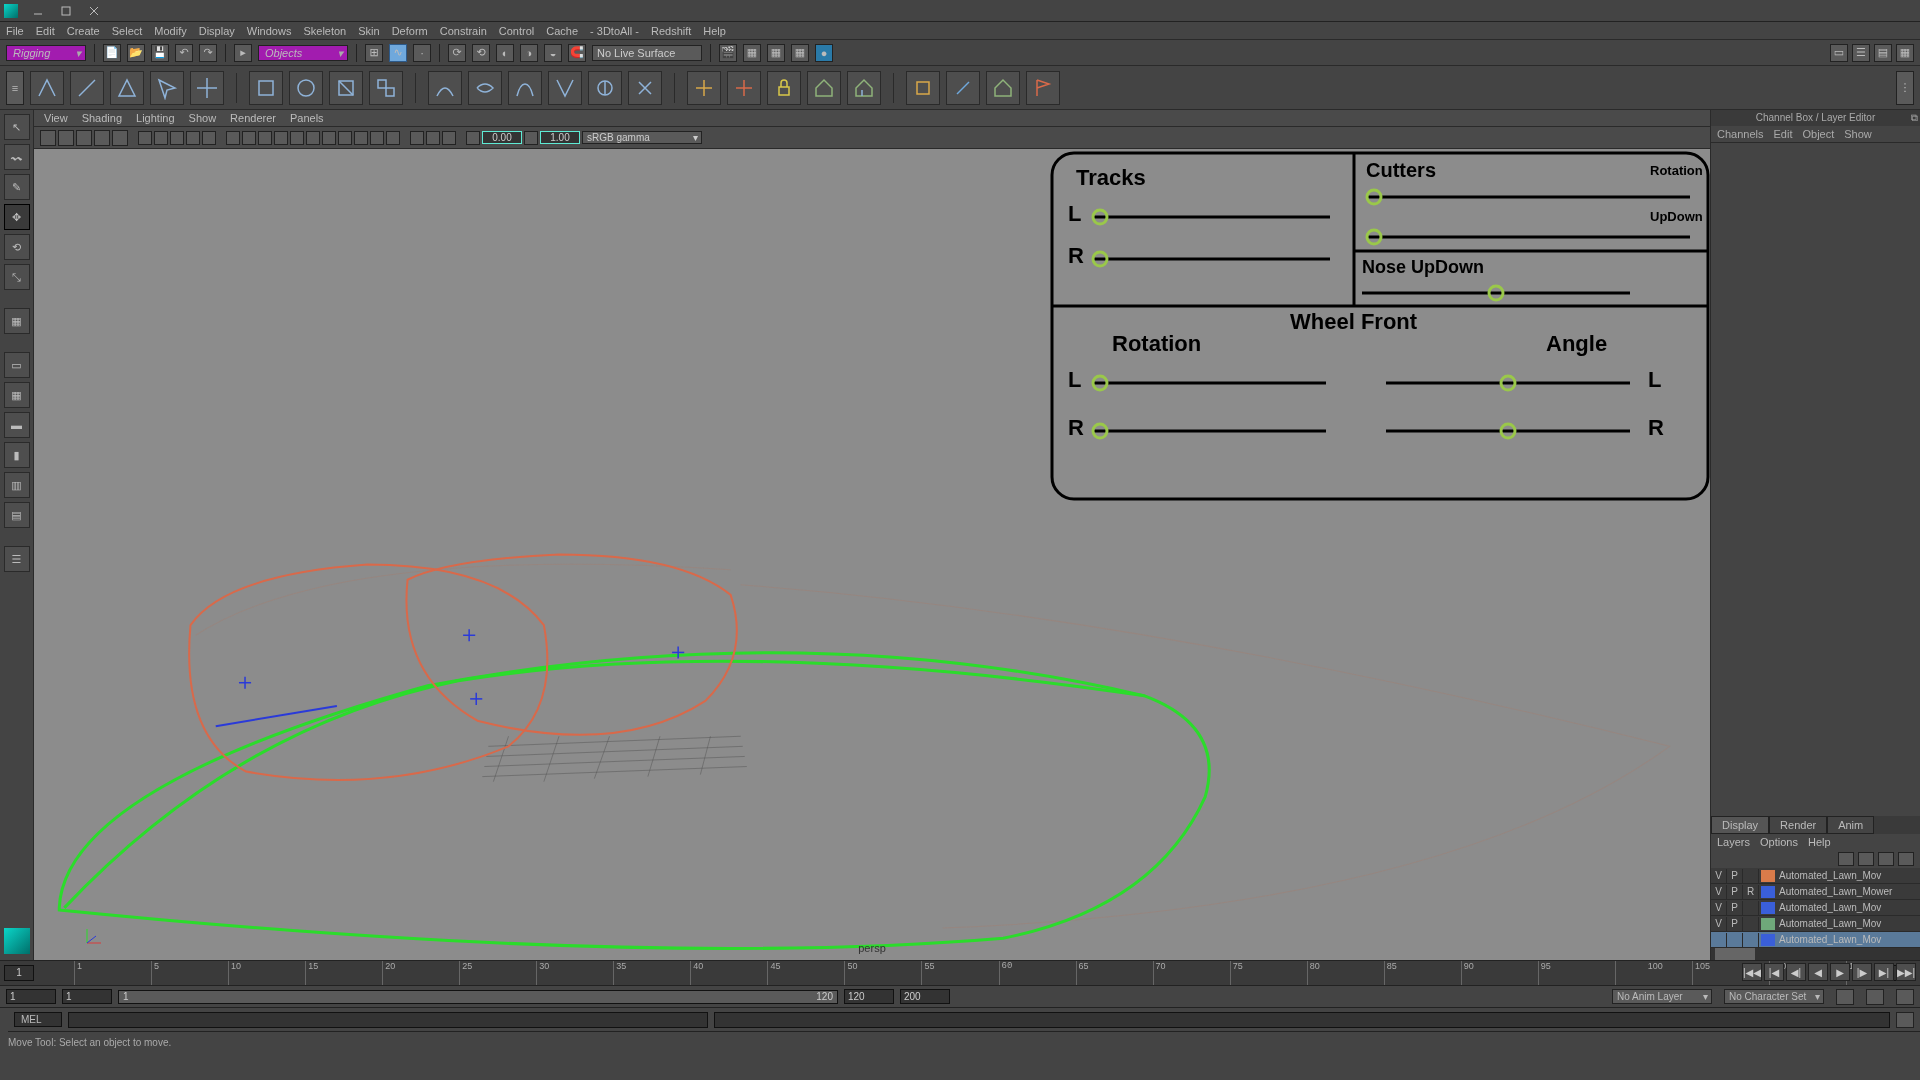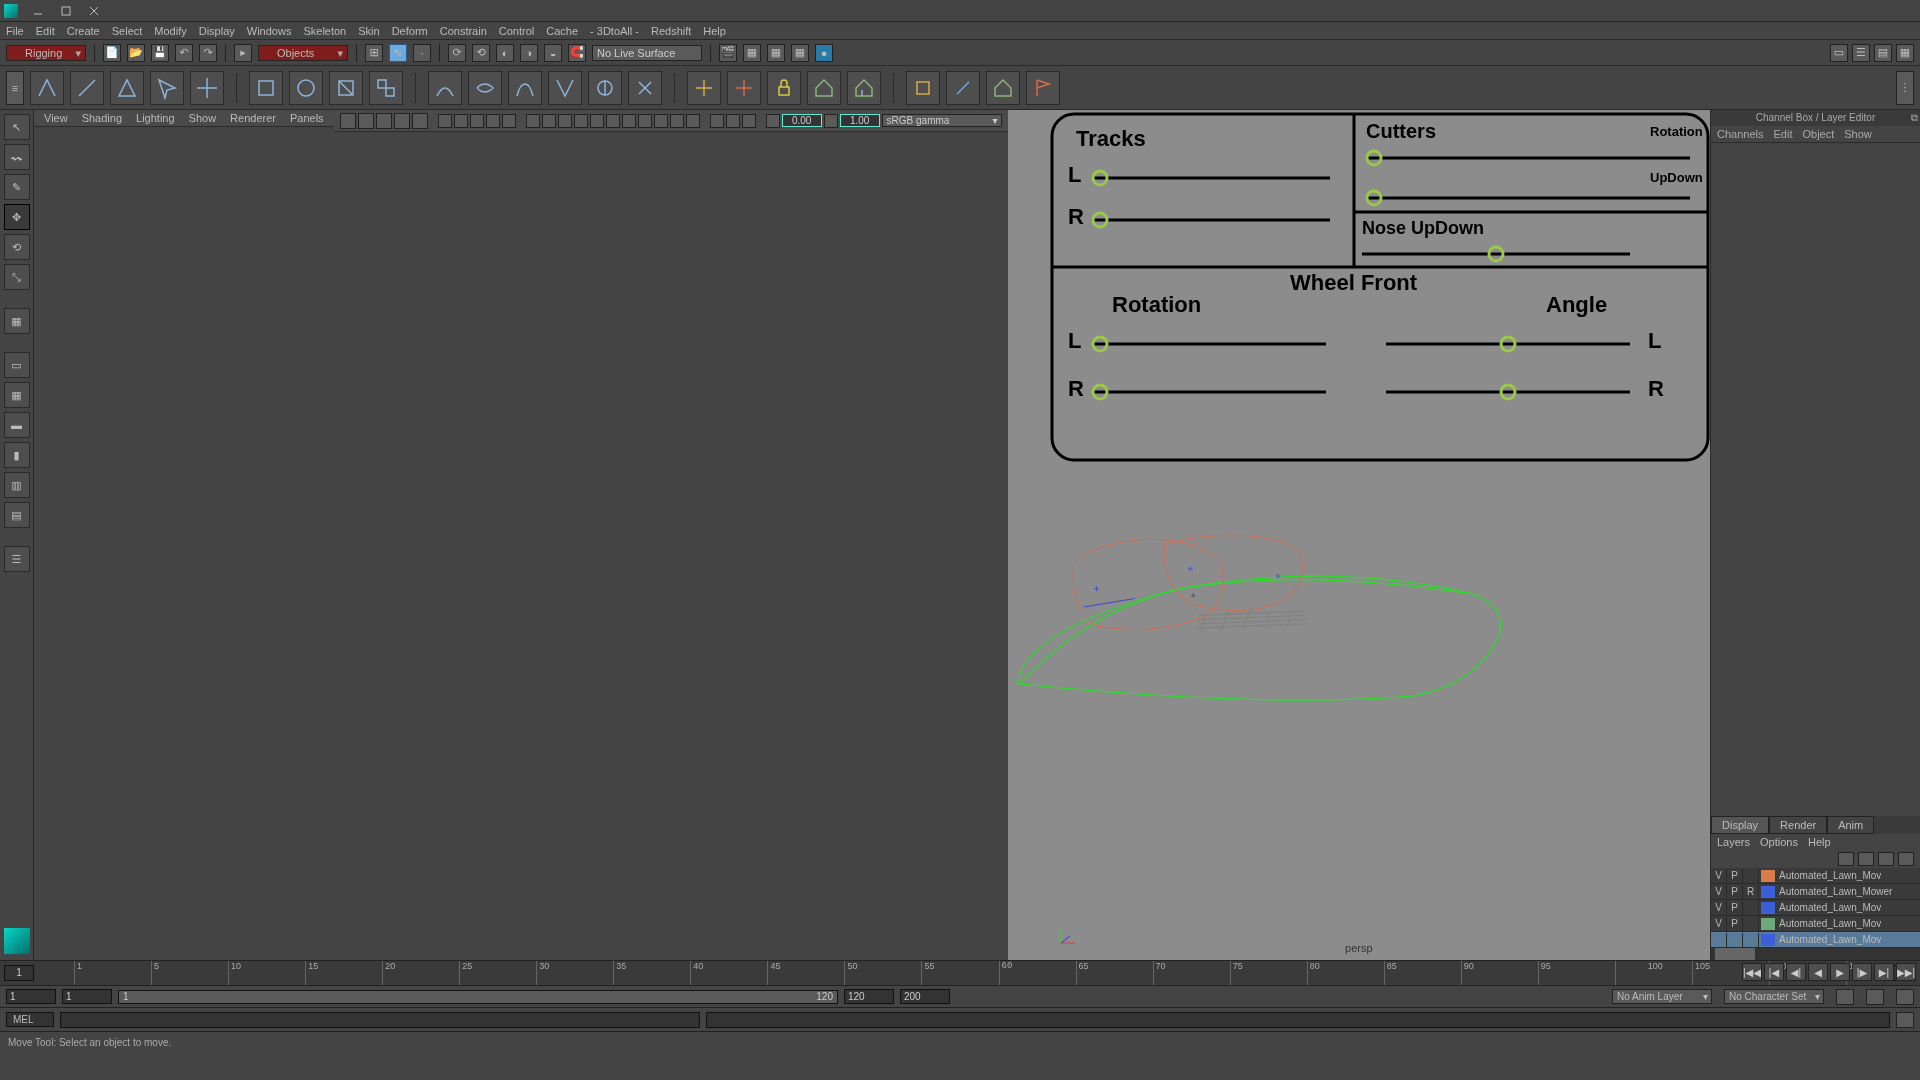--- a/index.html
+++ b/index.html
@@ -11,21 +11,21 @@
 .titlebar .title { flex:1; color:#cccccc; font-size:11px; }
 .titlebar .winbtn { width:28px; height:18px; display:flex; align-items:center; justify-content:center; color:#bbb; }
 .winbtn svg { stroke:#bbb; stroke-width:1; fill:none; }
 
 
 .menubar { height:18px; background:#444444; display:flex; align-items:center; padding:0 6px; gap:12px; border-bottom:1px solid #2a2a2a; }
 .menubar span { color:#bbbbbb; cursor:default; }
 
 
 .shelfbar { height:26px; background:#444444; display:flex; align-items:center; padding:0 6px; gap:6px; border-bottom:1px solid #2a2a2a; }
-.shelfbar .dropdown { background:#7f1d1d; border:1px solid #222; padding:1px 18px 1px 18px; min-width:80px; position:relative; }
+.shelfbar .dropdown { background:#a21caf; border:1px solid #222; padding:1px 18px 1px 6px; min-width:80px; position:relative;font-style:italic; }
 .shelfbar .dropdown::after { content:"▾"; position:absolute; right:4px; color:#aaa; }
 .shelfbar .sep { width:1px; height:18px; background:#222; margin:0 2px; }
 .iconbtn { width:18px; height:18px; background:#5a5a5a; border:1px solid #222; display:inline-flex; align-items:center; justify-content:center; }
 .iconbtn.active { background:#6fa8dc; border-color:#2d5a8a; }
 .shelfbar input[type=text] { background:#5a5a5a; border:1px solid #222; color:#ccc; font-size:11px; padding:1px 4px; width:110px; }
 .right-shelf { margin-left:auto; display:flex; gap:4px; }
 
 
 .toolrow { height:44px; background:#444444; display:flex; align-items:center; padding:0 6px; gap:6px; border-bottom:1px solid #2a2a2a; }
 .bigicon { width:34px; height:34px; background:#4e4e4e; border:1px solid #2a2a2a; display:flex; align-items:center; justify-content:center; }
@@ -36,21 +36,21 @@
 .main { position:absolute; top:110px; left:0; right:0; bottom:120px; display:flex; }
 
 
 .toolbox { width:34px; background:#444444; border-right:1px solid #2a2a2a; display:flex; flex-direction:column; align-items:center; padding-top:4px; gap:4px; }
 .tbox-btn { width:26px; height:26px; background:#4e4e4e; border:1px solid #2a2a2a; display:flex; align-items:center; justify-content:center; }
 .tbox-btn.sel { background:#3a3a3a; border:1px solid #000; }
 .tbox-sep { height:10px; }
 .toolbox .maya-logo { margin-top:auto; margin-bottom:6px; width:26px; height:26px; background:linear-gradient(135deg,#0bd6c9,#006f6a); }
 
 
-.viewport-wrap { flex:1; display:flex; flex-direction:row; }
+.viewport-wrap { flex:1; display:flex; flex-direction:column; }
 .view-menu { height:17px; background:#4a4a4a; display:flex; align-items:center; gap:14px; padding:0 10px; border-bottom:1px solid #2a2a2a; }
 .view-icons { height:22px; background:#4a4a4a; display:flex; align-items:center; gap:2px; padding:0 6px; border-bottom:1px solid #2a2a2a; }
 .vicon { width:16px; height:16px; background:#5a5a5a; border:1px solid #222; }
 .vicon.tiny { width:14px; height:14px; }
 .view-icons input { background:#333; border:1px solid #5eead4; color:#ccc; width:40px; font-size:10px; text-align:center; }
 .view-icons .vsel { background:#5a5a5a; border:1px solid #222; color:#ccc; font-size:10px; padding:0 14px 0 4px; min-width:120px; position:relative; }
 .view-icons .vsel::after { content:"▾"; position:absolute; right:3px; }
 
 
 .viewport { flex:1; background:#8c8c8c; position:relative; overflow:hidden; }
@@ -99,21 +99,21 @@
 .rangebar input { background:#333; border:1px solid #111; color:#ccc; width:50px; font-size:10px; padding:1px 3px; }
 .rangebar .slider-track { flex:0 0 720px; height:14px; background:#333; border:1px solid #111; position:relative; }
 .rangebar .slider-track .handle { position:absolute; left:0; width:100%; height:100%; background:#5a5a5a; }
 .rangebar .slider-track .endlab { position:absolute; right:4px; top:0; font-size:10px; color:#ccc; }
 .rangebar .slider-track .startlab { position:absolute; left:4px; top:0; font-size:10px; color:#ccc; }
 .rangebar .right-ctrls { margin-left:auto; display:flex; gap:12px; align-items:center; }
 .rangebar .drop { background:#5a5a5a; border:1px solid #222; padding:1px 14px 1px 4px; font-size:10px; min-width:100px; position:relative; }
 .rangebar .drop::after { content:"▾"; position:absolute; right:3px; }
 .rangebar .ricon { width:18px; height:16px; background:#5a5a5a; border:1px solid #222; }
 
-.cmdline { height:24px; background:#444; display:flex; align-items:center; gap:6px; padding:0 6px; border-bottom:1px solid #222; }
+.cmdline { height:24px; background:#444; display:flex; align-items:center; gap:6px; padding:0 6px; border-bottom:1px solid #222;margin-left:8px; }
 .cmdline .lang { background:#333; border:1px solid #111; padding:1px 6px; font-size:10px; width:48px; }
 .cmdline .cmdin { flex:0 0 640px; height:16px; background:#333; border:1px solid #111; }
 .cmdline .cmdout { flex:1; height:16px; background:#333; border:1px solid #111; }
 .cmdline .cicon { width:18px; height:16px; background:#5a5a5a; border:1px solid #222; }
 
 .statusbar { height:20px; background:#444; display:flex; align-items:center; padding:0 8px; font-size:10px; color:#aaa; }
 </style>
 </head>
 <body>
 

